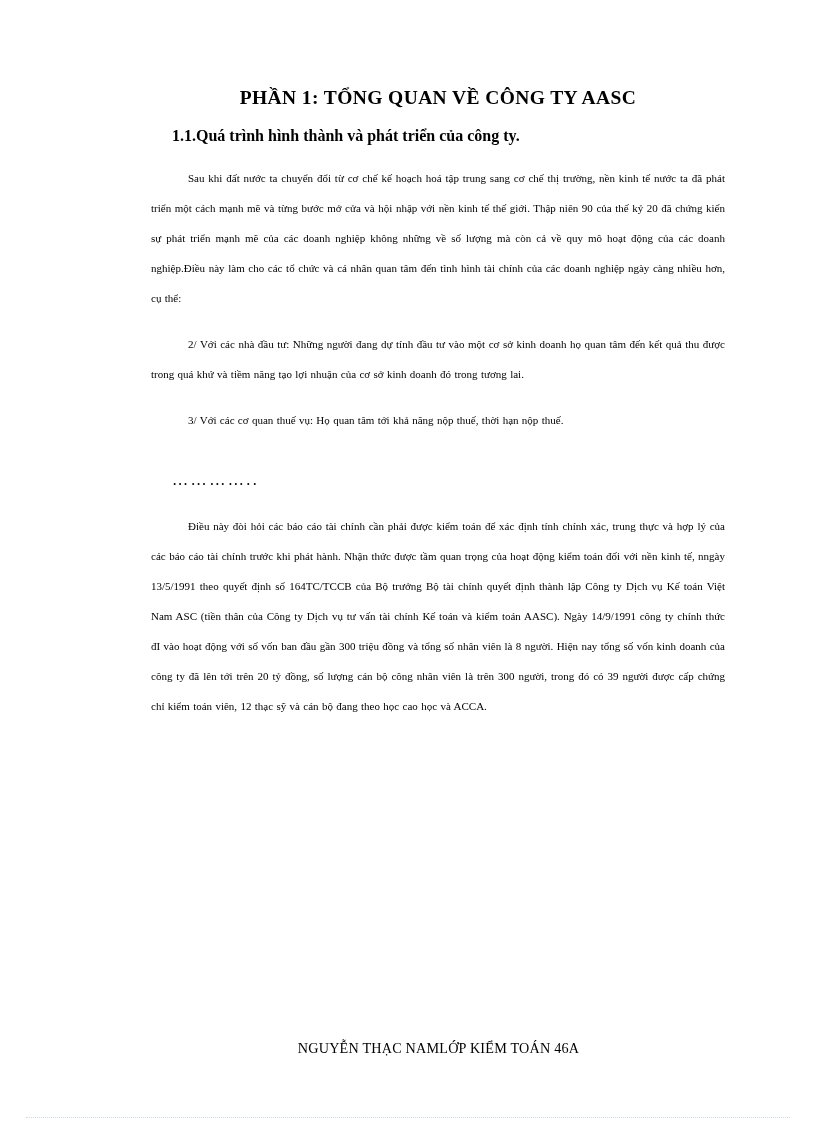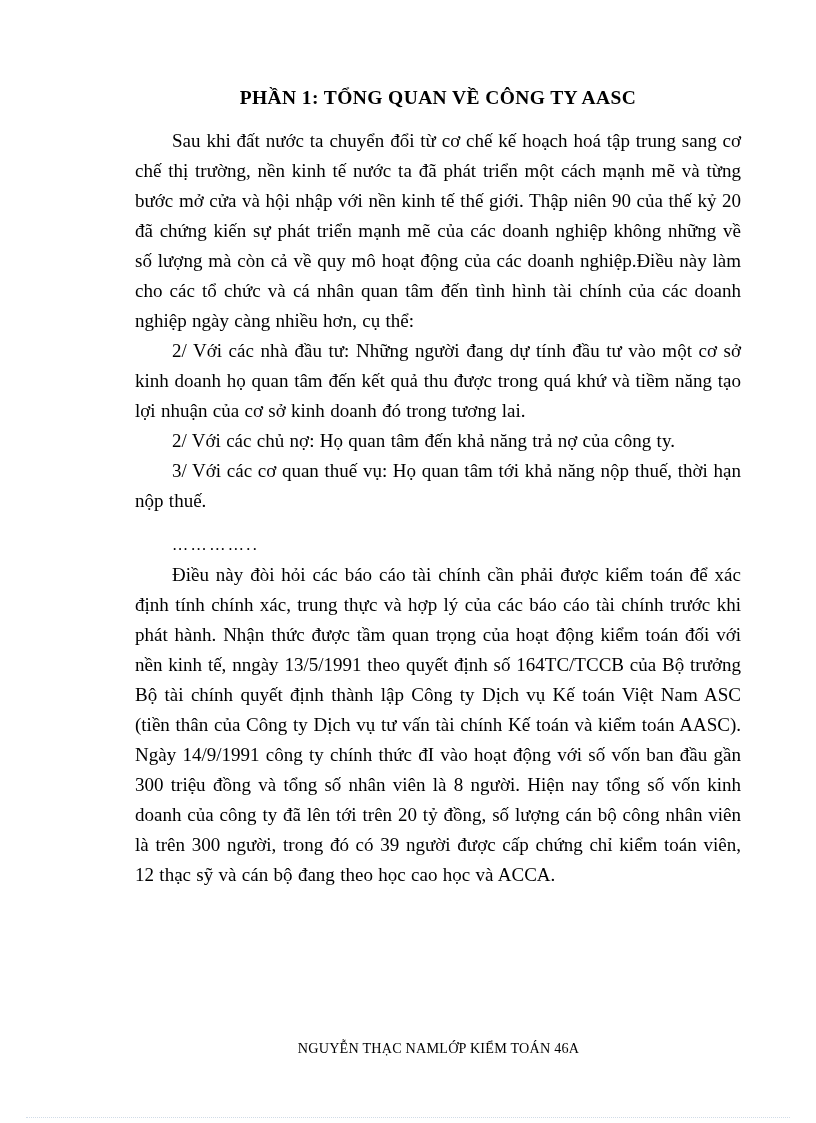--- a/index.html
+++ b/index.html
@@ -56,25 +56,25 @@
   .heading-2 {
     font-size: 16px;
     font-weight: bold;
     font-style: italic;
     margin: 0 0 14px 0;
     padding-left: 37px;
     line-height: 1.3;
   }
 
   p.body-par {
-    font-size: 19px;
+    font-size: 11px;
     line-height: 30px;
     text-align: justify;
     text-justify: inter-word;
-    margin: 0;
+    margin: 16px;
     text-indent: 37px;
     word-spacing: 0.6px;
   }
 
   .ellipsis-line {
     font-size: 16.2px;
     line-height: 30px;
     margin: 0;
     text-indent: 37px;
     letter-spacing: 2.4px;
@@ -108,27 +108,27 @@
 </style>
 </head>
 <body>
 
 <div class="page">
 
   <div class="content">
 
     <h1 class="doc-title">PHẦN 1: TỔNG QUAN VỀ CÔNG TY AASC</h1>
 
+    <h2 class="heading-1">1.1.Quá trình hình thành và phát triển của công ty.</h2>
 
 
     <p class="body-par">Sau khi đất nước ta chuyển đổi từ cơ chế kế hoạch hoá tập trung sang cơ chế thị trường, nền kinh tế nước ta đã phát triển một cách mạnh mẽ và từng bước mở cửa và hội nhập với nền kinh tế thế giới. Thập niên 90 của thế kỷ 20 đã chứng kiến sự phát triển mạnh mẽ của các doanh nghiệp không những về số lượng mà còn cả về quy mô hoạt động của các doanh nghiệp.Điều này làm cho các tổ chức và cá nhân quan tâm đến tình hình tài chính của các doanh nghiệp ngày càng nhiều hơn, cụ thể:</p>
 
     <p class="body-par">2/ Với các nhà đầu tư: Những người đang dự tính đầu tư vào một cơ sở kinh doanh họ quan tâm đến kết quả thu được trong quá khứ và tiềm năng tạo lợi nhuận của cơ sở kinh doanh đó trong tương lai.</p>
 
-    <p class="body-par">2/ Với các chủ nợ: Họ quan tâm đến khả năng trả nợ của công ty.</p>
 
     <p class="body-par">3/ Với các cơ quan thuế vụ: Họ quan tâm tới khả năng nộp thuế, thời hạn nộp thuế.</p>
 
     <div class="spacer-small"></div>
 
     <p class="ellipsis-line">…………..</p>
 
     <p class="body-par">Điều này đòi hỏi các báo cáo tài chính cần phải được kiểm toán để xác định tính chính xác, trung thực và hợp lý của các báo cáo tài chính trước khi phát hành. Nhận thức được tầm quan trọng của hoạt động kiểm toán đối với nền kinh tế, nngày 13/5/1991 theo quyết định số 164TC/TCCB của Bộ trưởng Bộ tài chính quyết định thành lập Công ty Dịch vụ Kế toán Việt Nam ASC (tiền thân của Công ty Dịch vụ tư vấn tài chính Kế toán và kiểm toán AASC). Ngày 14/9/1991 công ty chính thức đI vào hoạt động với số vốn ban đầu gần 300 triệu đồng và tổng số nhân viên là 8 người. Hiện nay tổng số vốn kinh doanh của công ty đã lên tới trên 20 tỷ đồng, số lượng cán bộ công nhân viên là trên 300 người, trong đó có 39 người được cấp chứng chỉ kiểm toán viên, 12 thạc sỹ và cán bộ đang theo học cao học và ACCA.</p>
 
   </div>

